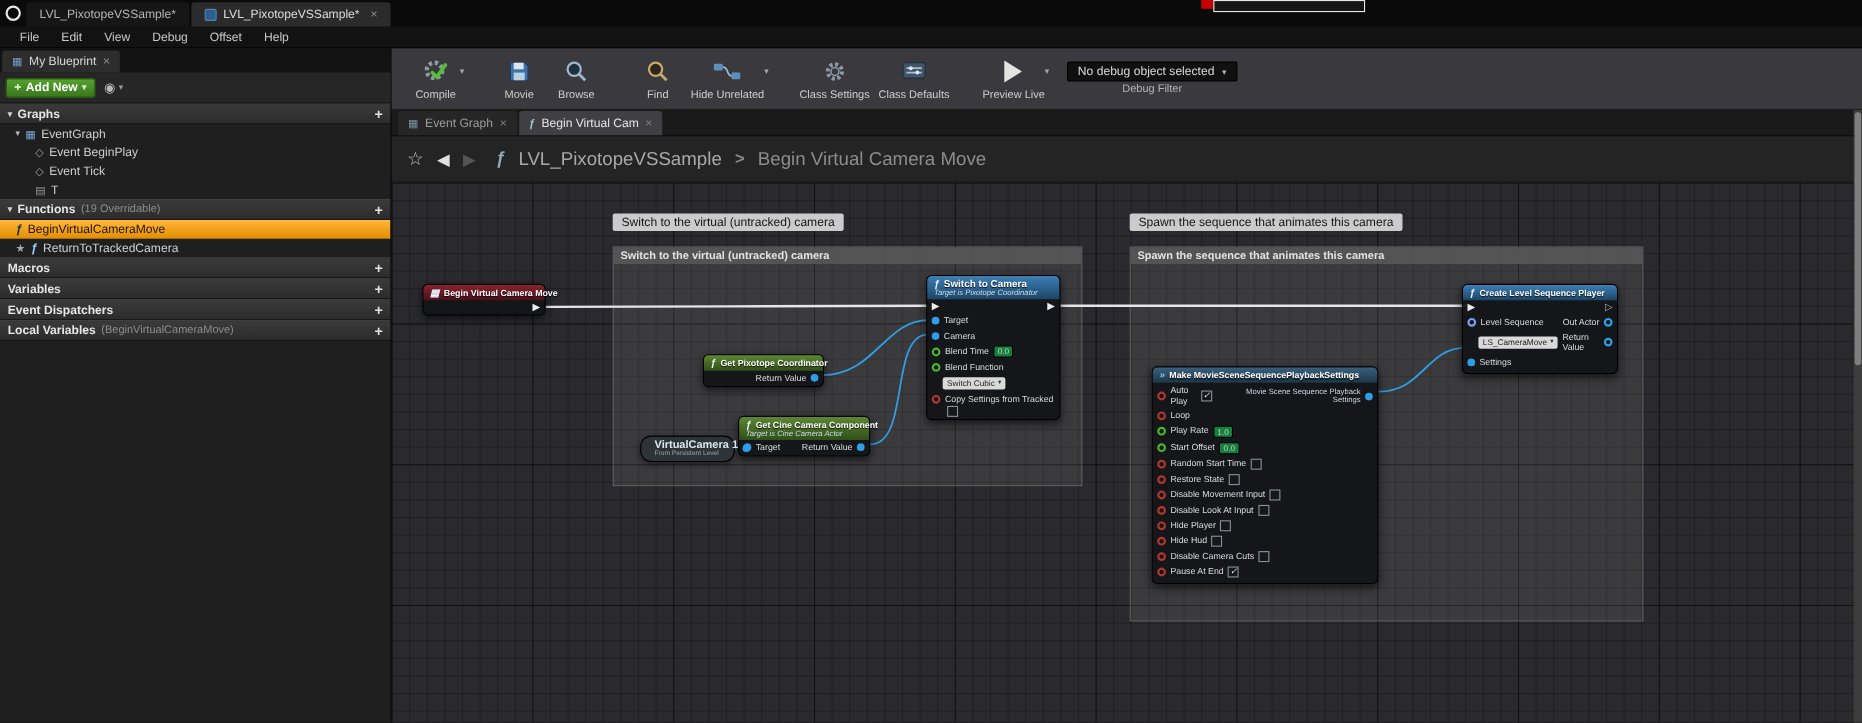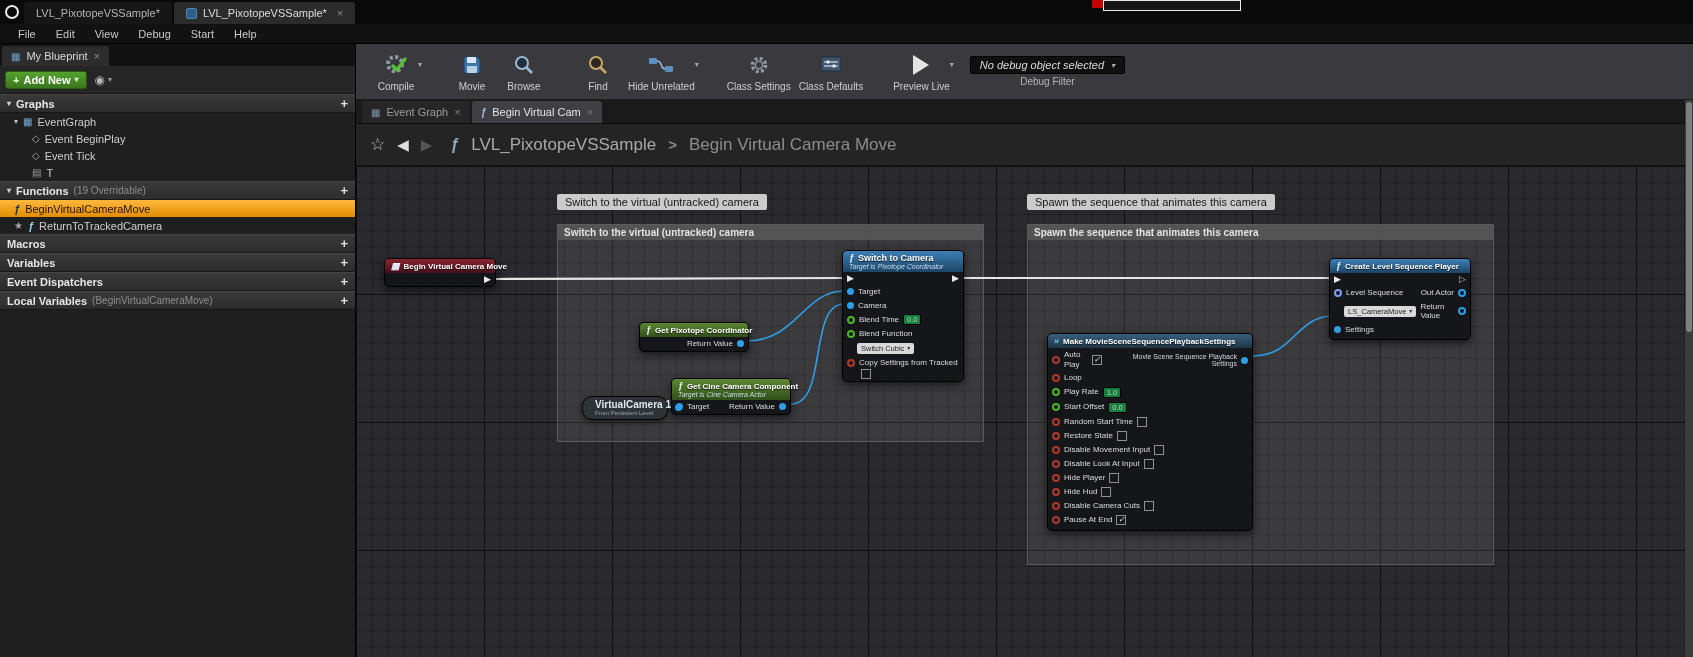--- a/index.html
+++ b/index.html
@@ -64,21 +64,21 @@
   .rightside{flex:1;display:flex;flex-direction:column;position:relative;}
 
   .toolbar{height:56px;background:#3a3a3e;display:flex;align-items:center;padding:0 14px;border-bottom:1px solid #1c1c1c;}
   .tool{display:flex;flex-direction:column;align-items:center;justify-content:center;min-width:52px;gap:3px;color:#cfcfcf;font-size:10px;padding:0 4px;}
   .tool .iconbox{height:26px;display:flex;align-items:center;justify-content:center;}
   .tcaret{font-size:8px;color:#a8a8a8;align-self:center;margin:0 2px 14px -4px;}
   .tgap{width:22px;}
   .playtri{width:0;height:0;border-left:16px solid #e4e4e4;border-top:10px solid transparent;border-bottom:10px solid transparent;}
   .debugwrap{display:flex;flex-direction:column;align-items:center;gap:2px;margin-left:14px;}
   .debugdrop{background:#101010;border:1px solid #000;border-radius:2px;color:#dadada;font-size:11px;
-    padding:2px 9px;display:flex;align-items:center;gap:7px;font-style:italic;}
+    padding:2px 9px;display:flex;align-items:center;gap:7px;}
   .debugdrop .caret{font-size:8px;color:#b0b0b0;}
   .debuglabel{font-size:10px;color:#b5b5b5;}
 
   .graphtabs{height:24px;background:#1a1a1a;display:flex;align-items:flex-end;padding-left:6px;gap:2px;border-bottom:1px solid #0c0c0c;}
   .gtab{height:22px;background:#262626;color:#9c9c9c;display:flex;align-items:center;gap:6px;padding:0 9px;font-size:11px;border-radius:3px 3px 0 0;}
   .gtab .gicon{color:#7c93a6;font-size:10px;}
   .gtab .close{color:#7d7d7d;}
   .gtab.active{background:#3f3f44;color:#e6e6e6;}
   .gtab.active .gicon{color:#9fc3e0;font-style:italic;font-weight:bold;}
 
@@ -163,21 +163,21 @@
   </div>
   <div class="red-indicator"></div>
   <div class="white-outline-box"></div>
 </div>
 
 <div class="menubar">
   <span class="menu-item">File</span>
   <span class="menu-item">Edit</span>
   <span class="menu-item">View</span>
   <span class="menu-item">Debug</span>
-  <span class="menu-item">Start</span>
+  <span class="menu-item">Offset</span>
   <span class="menu-item">Help</span>
 </div>
 
 <div class="main">
 
   <div class="leftpanel">
     <div class="lp-tabs">
       <div class="lp-tab">
         <span class="ticon">▦</span>
         <span>My Blueprint</span>

